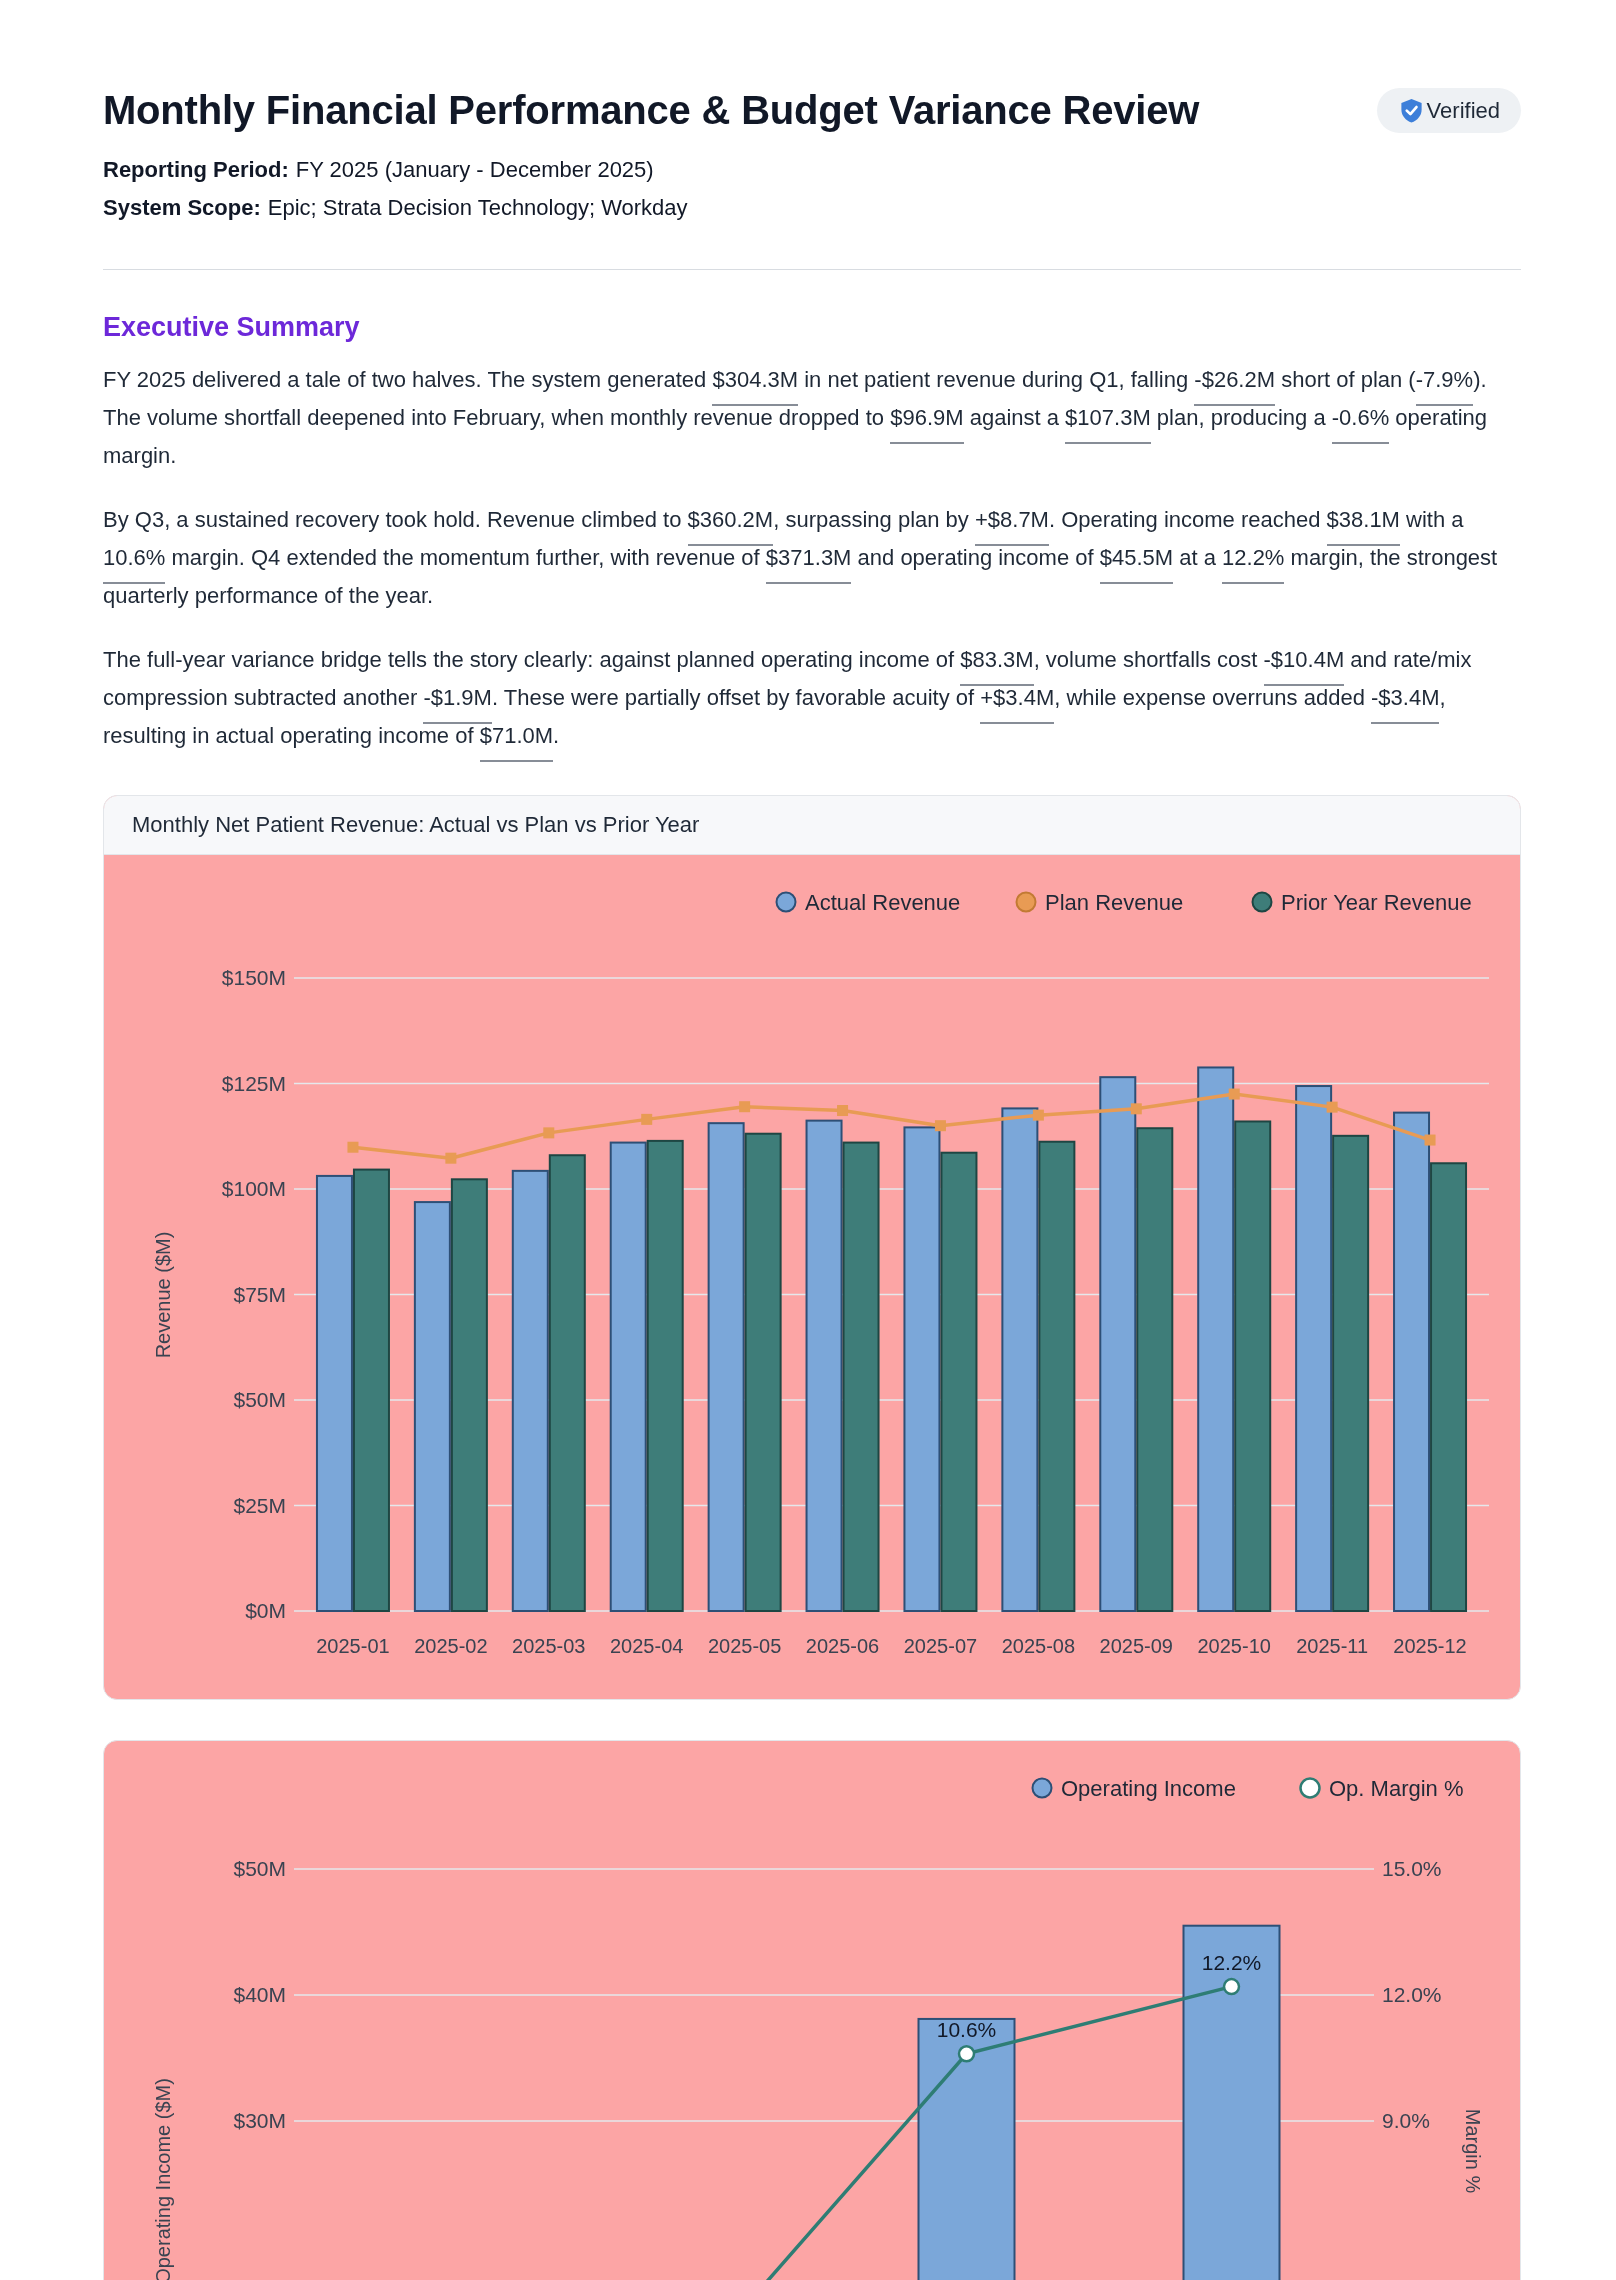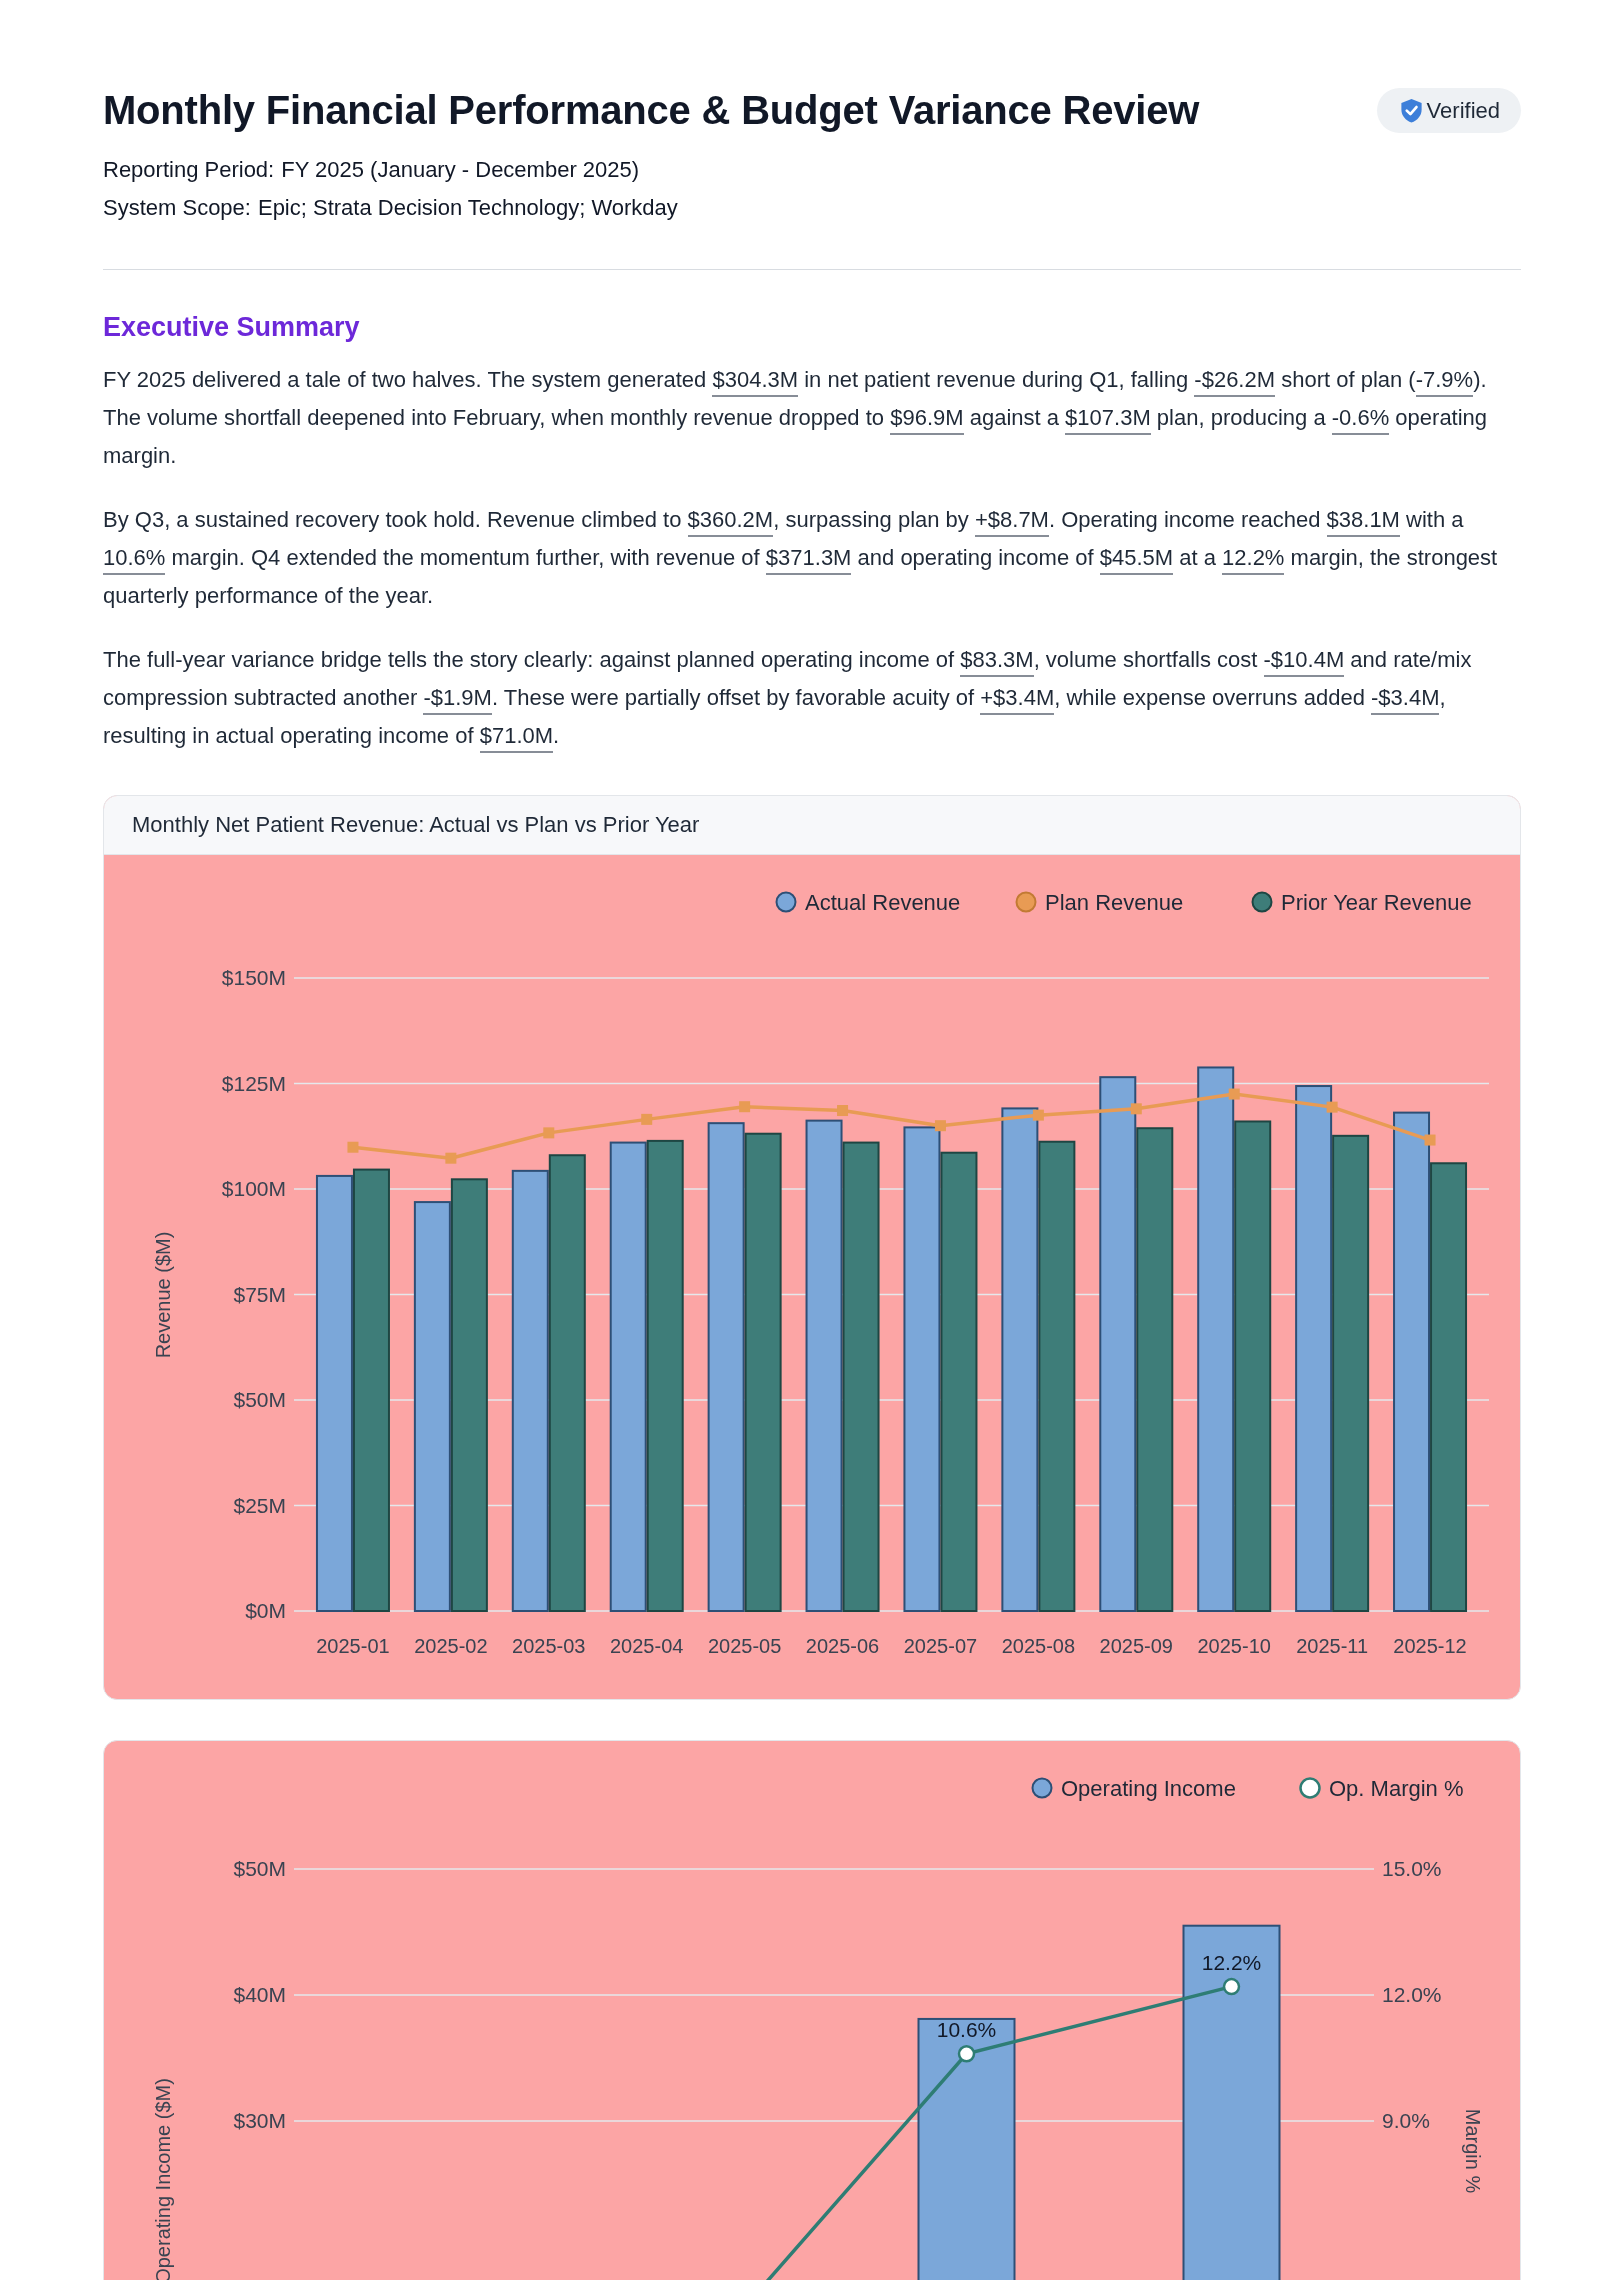--- a/index.html
+++ b/index.html
@@ -15,28 +15,28 @@
   h1 { font-size: 40px; font-weight: 700; color: #111827; margin: 0; letter-spacing: -0.2px; }
 
   .badge {
     display: inline-flex; align-items: center; gap: 2px;
     background: #EEF1F4; border-radius: 999px; padding: 9px 21px;
     font-size: 22px; color: #1F2937; white-space: nowrap;
   }
   .badge svg { display: block; }
 
   .meta { margin-top: 18px; font-size: 22px; line-height: 38px; color: #111827; }
-  .meta .b { font-weight: 400; margin-right: 7px; }
+  .meta .b { font-weight: 700; margin-right: 7px; }
 
   hr { border: none; border-top: 1.6px solid #D8DCE1; margin: 42px 0 0; }
 
   h2 { font-size: 27px; font-weight: 700; color: #6d28d9; margin: 42px 0 14px; }
 
   .para { font-size: 22px; line-height: 38px; margin: 18px 0 26px; color: #1F2937; }
-  .metric { border-bottom: 2px solid #878D97; padding-bottom: 3px; white-space: nowrap; }
+  .metric { border-bottom: 2px solid #878D97; padding-bottom: 12px; white-space: nowrap; }
 
   .card { border: 1.6px solid #E3E6EA; border-radius: 14px; margin-top: 40px; background: #fca5a5; }
   .card-header {
     background: #F7F8FA; border-bottom: 1.6px solid #E3E6EA;
     padding: 16px 28px; font-size: 22px; font-weight: 500; color: #1F2937;
     border-radius: 13px 13px 0 0;
   }
   .card-body { padding: 10px 20px 22px; }
   svg text { font-family: "Liberation Sans", sans-serif; }
 </style>

